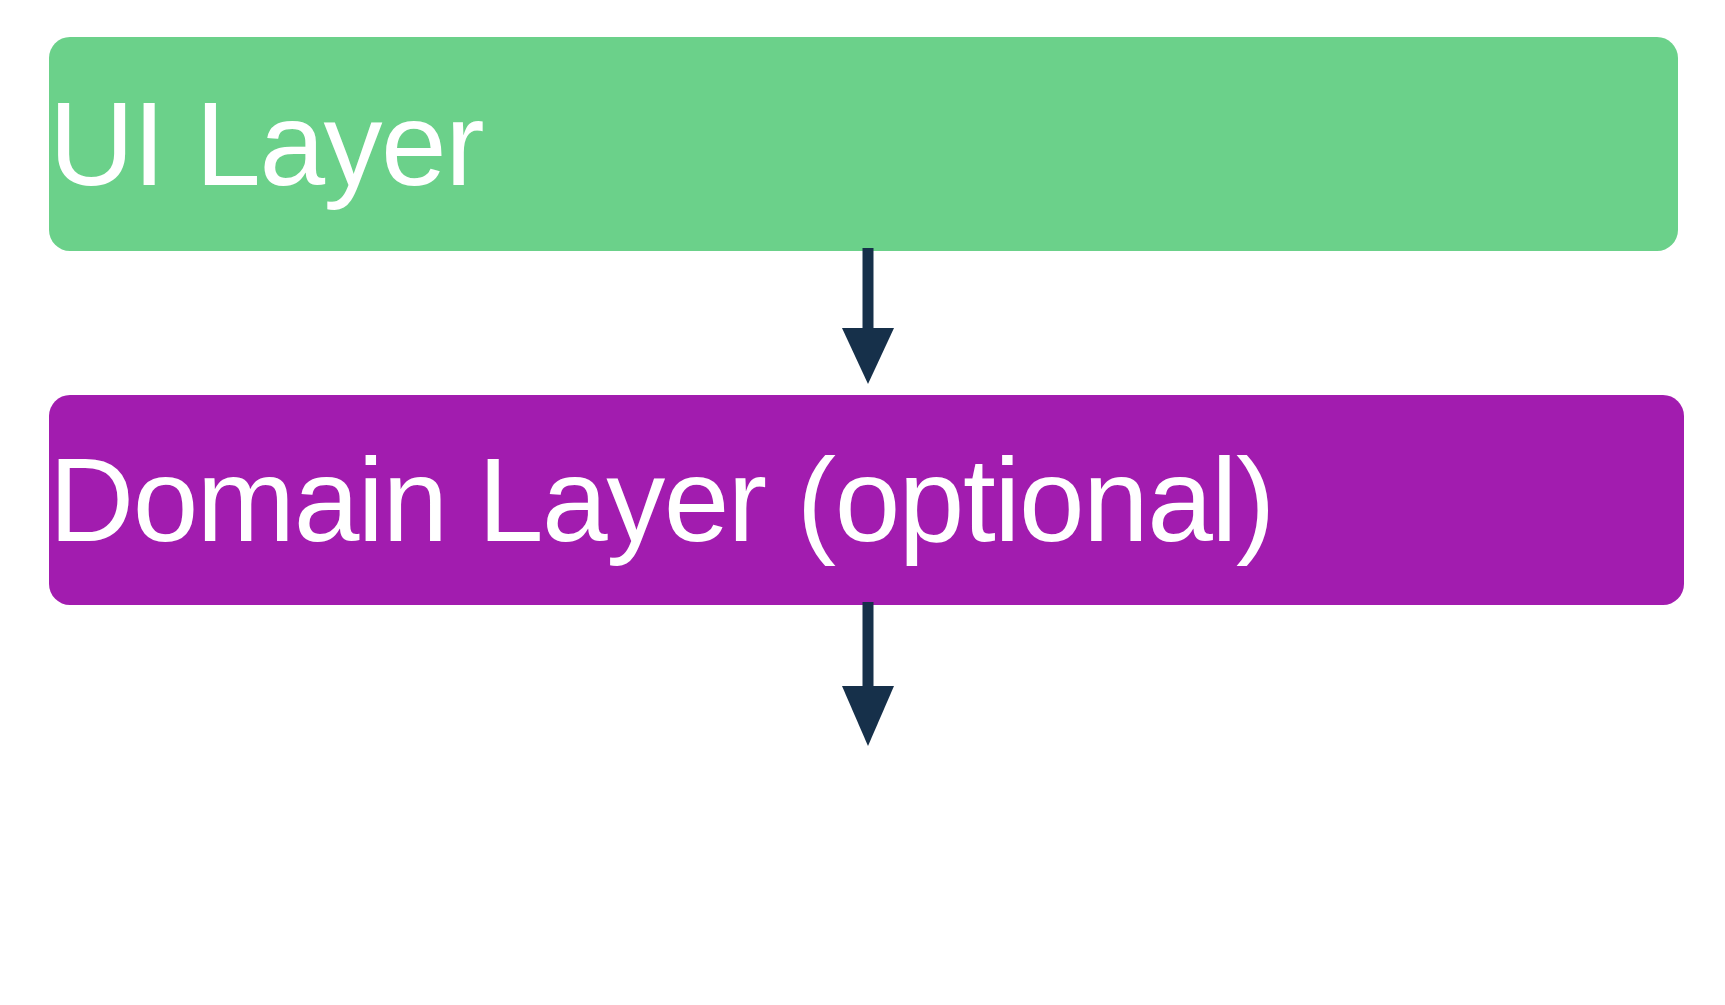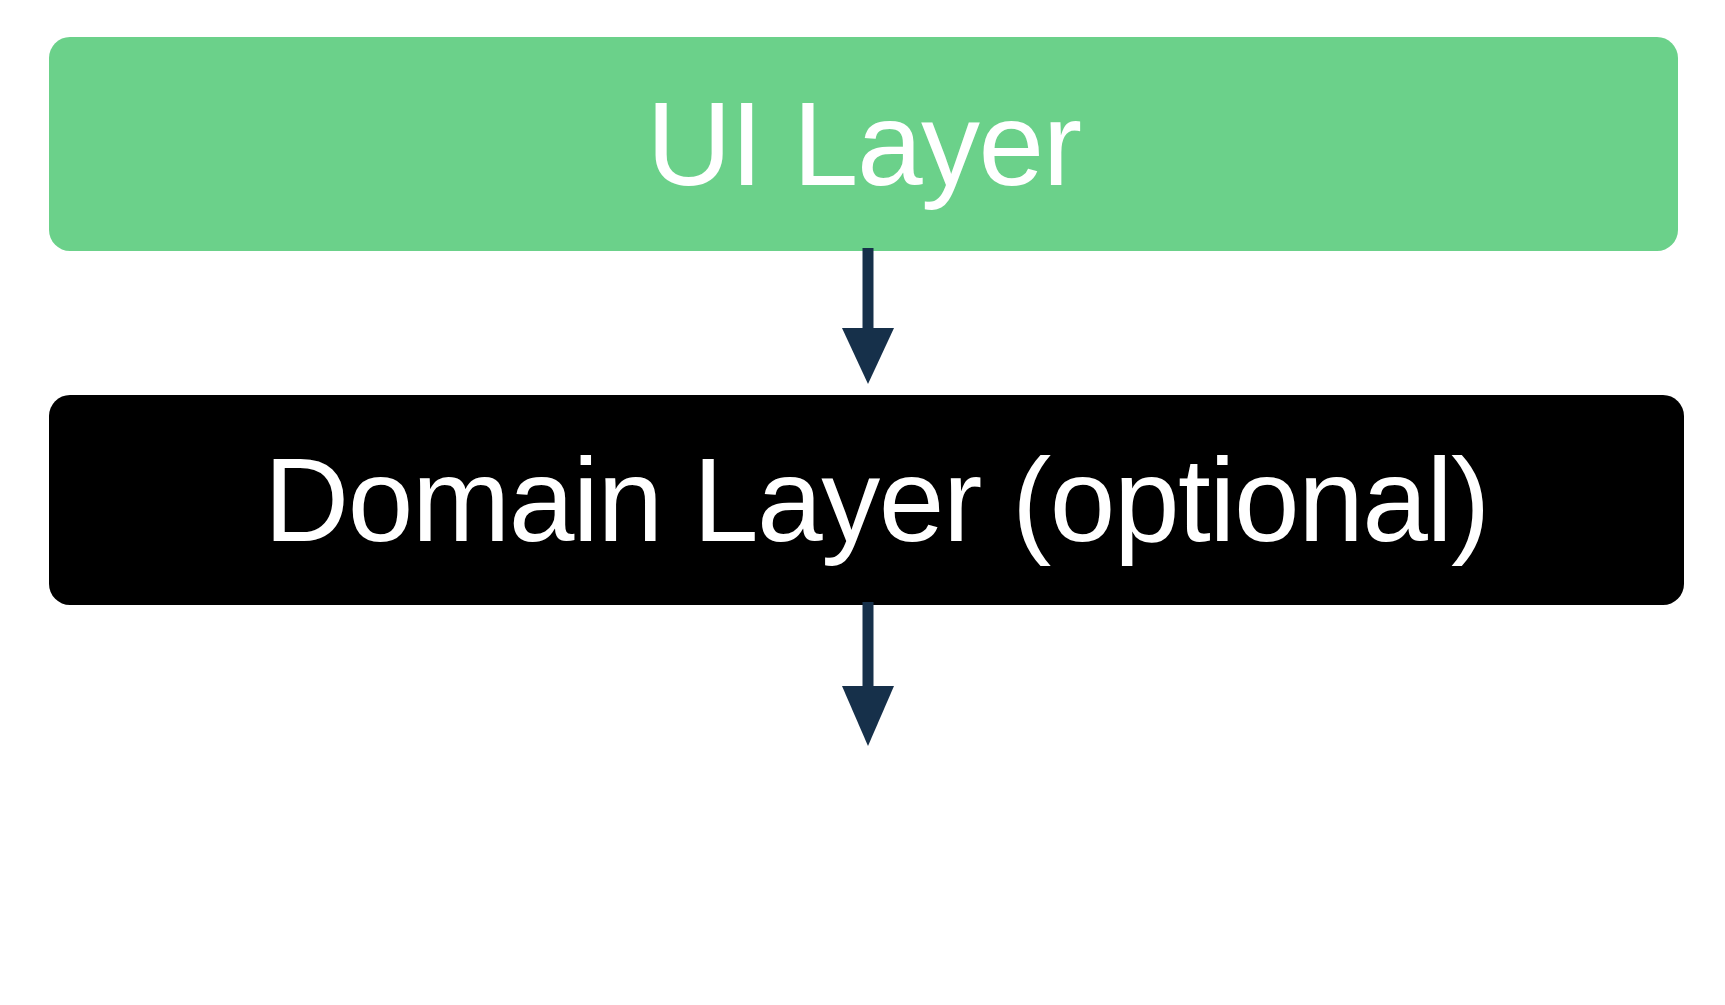--- a/index.html
+++ b/index.html
@@ -15,21 +15,20 @@
     position: relative;
     width: 1725px;
     height: 1005px;
     background: #ffffff;
     overflow: hidden;
   }
   .layer-box {
     position: absolute;
     display: flex;
     align-items: center;
-    justify-content: center;
     box-sizing: border-box;
   }
   .layer-label {
     color: #ffffff;
     font-family: "Liberation Sans", "DejaVu Sans", sans-serif;
     font-weight: 400;
     font-size: 118px;
     line-height: 1;
     letter-spacing: -1.5px;
     white-space: nowrap;
@@ -43,23 +42,22 @@
     height: 214px;
     background: #6BD18A;
     border-radius: 21px;
   }
   
   #domain-layer-box {
     left: 49px;
     top: 395px;
     width: 1635px;
     height: 210px;
-    background: #000000;
+    background: #a21caf;
     border-radius: 21px;
-    padding-left: 20px;
   }
   
   #data-layer-box {
     left: 46px;
     top: 746px;
     width: 1642px;
     height: 222px;
     background: #16304A;
     border-radius: 23px;
   }

